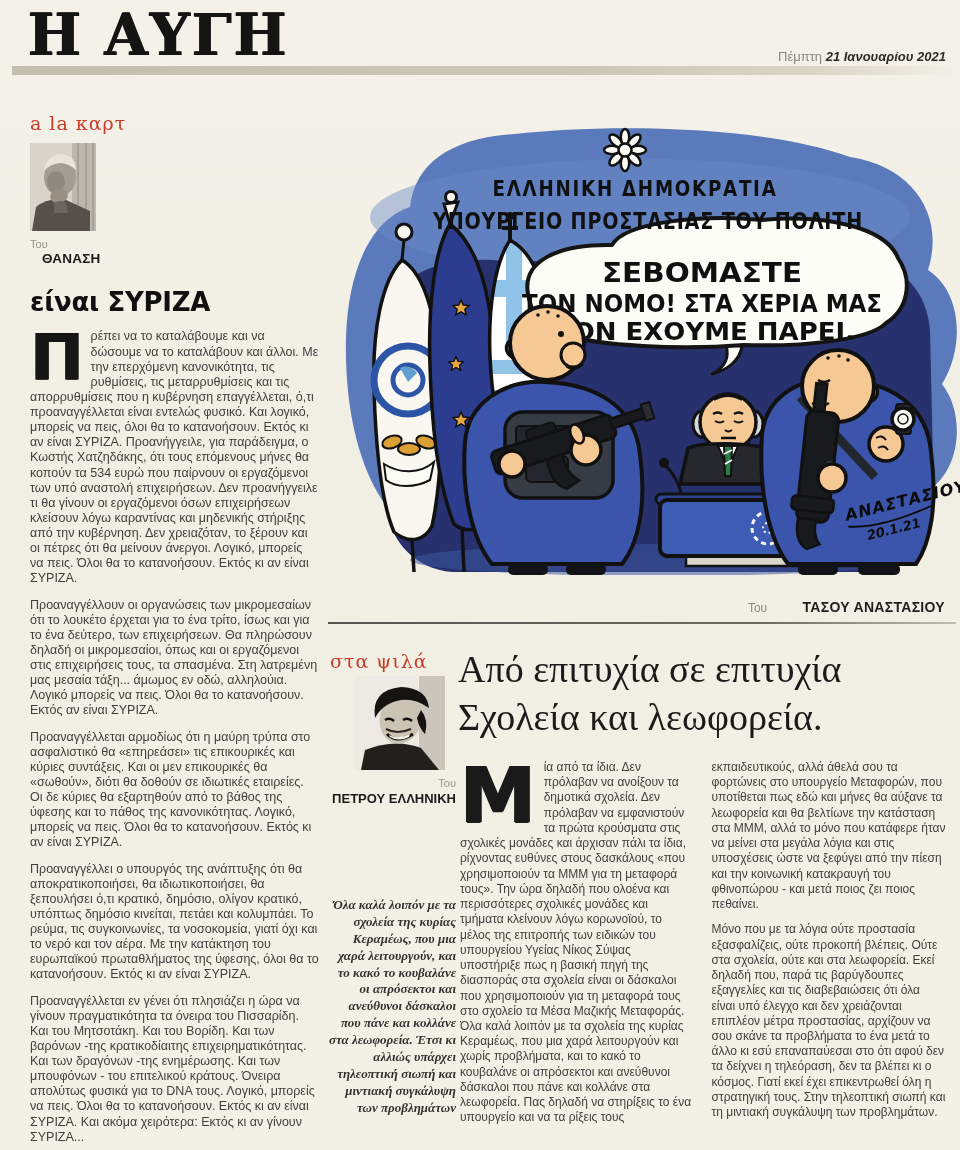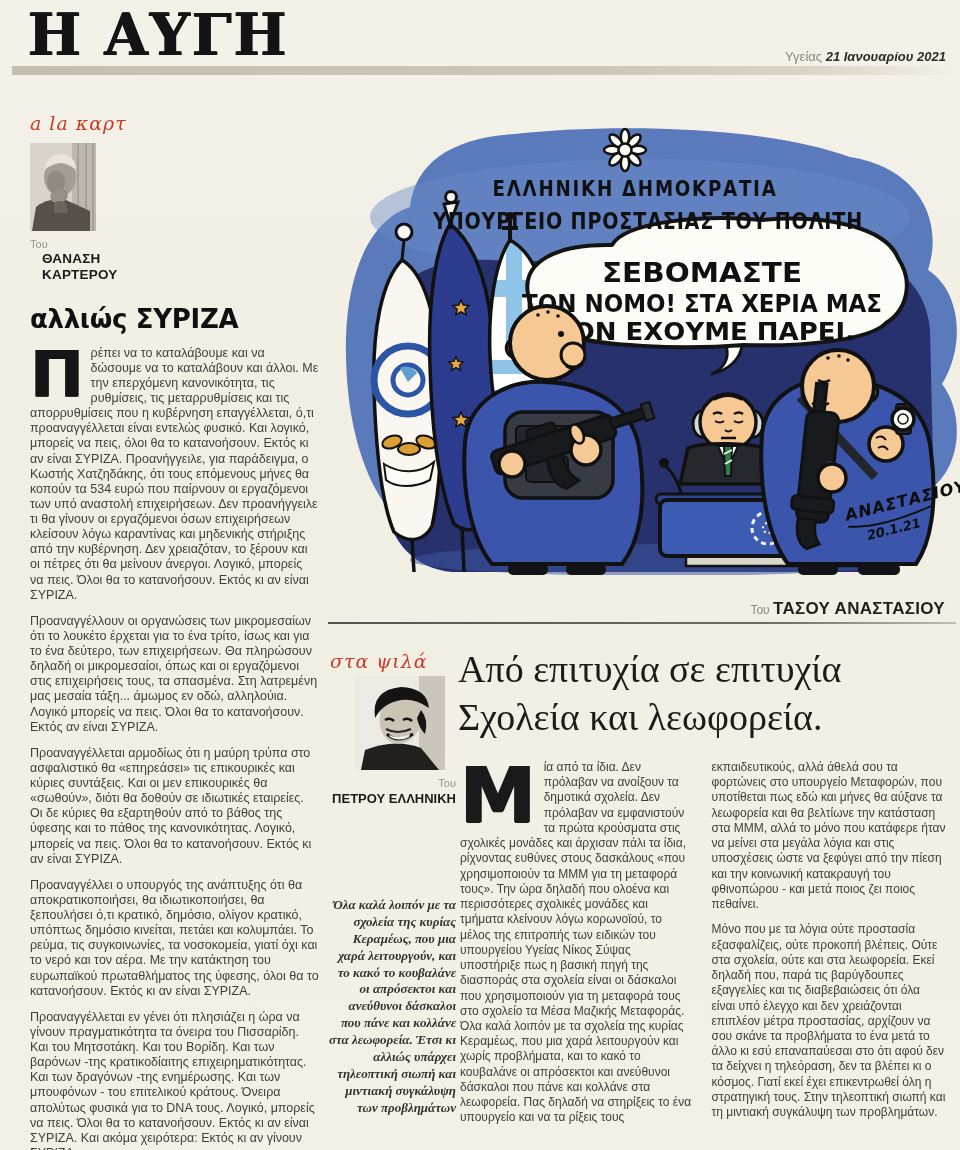--- a/index.html
+++ b/index.html
@@ -9,37 +9,37 @@
   
   .masthead-title{position:absolute;left:28px;top:0px;font-family:"DejaVu Serif",serif;
     font-weight:bold;font-size:56px;letter-spacing:2px;color:#141414;
     text-shadow:0.7px 0 #141414,-0.7px 0 #141414;transform:scaleY(1.04);transform-origin:left top;}
   .masthead-date{position:absolute;top:49px;right:14px;font-size:13px;color:#8a877d;}
   .masthead-date b{color:#2e2c28;font-style:italic;}
   .rule-bar{position:absolute;left:12px;top:66px;width:944px;height:9px;
     background:linear-gradient(90deg,#c3bfb0 0%,#cbc7b9 62%,#d9d5c7 85%,rgba(221,217,203,0) 100%);}
   
   .left-col{position:absolute;left:30px;top:112px;width:289px;}
-  .kicker{font-family:"DejaVu Serif",serif;font-style:italic;font-size:19px;
+  .kicker{font-family:"DejaVu Serif",serif;font-size:19px;
     letter-spacing:1px;color:#c93b27;}
   .photo1{margin-top:9px;width:66px;height:88px;display:block;}
   .byline{margin-top:7px;line-height:1.2;}
   .byline .pre{font-size:11px;color:#97948a;}
   .byline .nm{font-size:13.5px;font-weight:bold;color:#1b1b1a;letter-spacing:0.2px;margin-left:12px;}
   .headline-l{margin-top:21px;font-size:26px;line-height:1.08;font-weight:bold;
     color:#101010;letter-spacing:-0.3px;font-family:"DejaVu Sans","Liberation Sans",sans-serif;}
   .body-l{margin-top:13px;font-size:12.5px;line-height:1.21;color:#403f3c;}
   .body-l p{margin:0 0 11px 0;}
   .dropcap{float:left;font-family:"DejaVu Sans",sans-serif;font-weight:bold;
     font-size:64px;line-height:0.8;margin:4px 7px 2px 0;color:#161616;
     text-shadow:1px 0 #161616,-0.5px 0 #161616;}
   
   .cartoon{position:absolute;left:330px;top:112px;width:630px;height:463px;}
   .cartoon-credit{position:absolute;top:599px;right:15px;font-size:12px;color:#8b887e;}
-  .cartoon-credit b{font-size:17px;color:#1f1f1e;letter-spacing:0.3px;}
+  .cartoon-credit b{font-size:14px;color:#1f1f1e;letter-spacing:0.3px;margin-left:32px;}
   .separator{position:absolute;left:328px;top:622px;width:628px;height:2px;
     background:linear-gradient(90deg,#55544e 0%,#6b6a63 70%,#c0bdb2 100%);}
   .svgtxt{font-family:"DejaVu Sans",sans-serif;font-weight:bold;fill:#101010;}
   .sig{font-family:"DejaVu Sans",sans-serif;font-style:italic;font-weight:bold;fill:#0c0c0c;}
   
   .kicker2{position:absolute;left:330px;top:650px;width:126px;text-align:left;padding-right:24px;box-sizing:border-box;}
   .photo2{position:absolute;left:355px;top:676px;width:90px;height:94px;}
   .byline2{position:absolute;left:300px;top:777px;width:156px;text-align:right;line-height:1.25;}
   .byline2 .pre{font-size:11px;color:#97948a;}
   .byline2 .nm{font-size:13px;font-weight:bold;color:#1b1b1a;}
@@ -57,21 +57,21 @@
     font-size:76px;line-height:0.78;margin:6px 8px 2px 0;color:#1a1a1a;
     text-shadow:1.3px 0 #1a1a1a,-1px 0 #1a1a1a,0 1px #1a1a1a;}
 </style>
 </head>
 <body>
 
 <div class="page">
 
   <div class="masthead-title">Η ΑΥΓΗ</div>
   <div class="masthead-date">
-    <span>Υγείας</span>
+    <span>Πέμπτη</span>
     <b>21 Ιανουαρίου 2021</b>
   </div>
   <div class="rule-bar"></div>
 
   <div class="left-col">
     <div class="kicker">a la καρτ</div>
     <svg class="photo1" viewBox="0 0 66 88">
       <rect x="0" y="0" width="66" height="88" fill="#d8d4ca"></rect>
       <rect x="42" y="0" width="24" height="88" fill="#bcb8ae"></rect>
       <line x1="48" y1="0" x2="48" y2="88" stroke="#a5a197" stroke-width="2"></line>
@@ -80,24 +80,23 @@
       <path d="M 2 88 L 6 64 Q 18 54 36 57 L 60 68 L 60 88 Z" fill="#55514a"></path>
       <ellipse cx="30" cy="34" rx="16" ry="19" fill="#a39e93"></ellipse>
       <path d="M 14 28 Q 16 12 32 11 Q 46 13 46 27 Q 38 20 30 20 Q 20 21 14 28 Z" fill="#e7e4dc"></path>
       <ellipse cx="26" cy="39" rx="9" ry="11" fill="#8f8a7f"></ellipse>
       <ellipse cx="29" cy="53" rx="9" ry="7" fill="#968f83" transform="rotate(-15 29 53)"></ellipse>
       <path d="M 24 60 Q 30 56 36 60 L 38 70 L 24 70 Z" fill="#6b665d"></path>
     </svg>
     <div class="byline">
       <div class="pre">Του</div>
       <div class="nm">ΘΑΝΑΣΗ</div>
-      <div class="nm">ΚΑΡΤΕΡΟΥ</div>
     </div>
     <div class="headline-l">
-      <div>αλλιώς ΣΥΡΙΖΑ</div>
+      <div>είναι ΣΥΡΙΖΑ</div>
     </div>
     <div class="body-l">
       <p><span class="dropcap">Π</span><span>ρέπει να το καταλάβουμε και να δώσουμε να το καταλάβουν και άλλοι. Με την επερχόμενη κανονικότητα, τις ρυθμίσεις, τις μεταρρυθμίσεις και τις απορρυθμίσεις που η κυβέρνηση επαγγέλλεται, ό,τι προαναγγέλλεται είναι εντελώς φυσικό. Και λογικό, μπορείς να πεις, όλοι θα το κατανοήσουν. Εκτός κι αν είναι ΣΥΡΙΖΑ. Προανήγγειλε, για παράδειγμα, ο Κωστής Χατζηδάκης, ότι τους επόμενους μήνες θα κοπούν τα 534 ευρώ που παίρνουν οι εργαζόμενοι των υπό αναστολή επιχειρήσεων. Δεν προανήγγειλε τι θα γίνουν οι εργαζόμενοι όσων επιχειρήσεων κλείσουν λόγω καραντίνας και μηδενικής στήριξης από την κυβέρνηση. Δεν χρειαζόταν, το ξέρουν και οι πέτρες ότι θα μείνουν άνεργοι. Λογικό, μπορείς να πεις. Όλοι θα το κατανοήσουν. Εκτός κι αν είναι ΣΥΡΙΖΑ.</span></p>
       <p>Προαναγγέλλουν οι οργανώσεις των μικρομεσαίων ότι το λουκέτο έρχεται για το ένα τρίτο, ίσως και για το ένα δεύτερο, των επιχειρήσεων. Θα πληρώσουν δηλαδή οι μικρομεσαίοι, όπως και οι εργαζόμενοι στις επιχειρήσεις τους, τα σπασμένα. Στη λατρεμένη μας μεσαία τάξη... άμωμος εν οδώ, αλληλούια. Λογικό μπορείς να πεις. Όλοι θα το κατανοήσουν. Εκτός αν είναι ΣΥΡΙΖΑ.</p>
       <p>Προαναγγέλλεται αρμοδίως ότι η μαύρη τρύπα στο ασφαλιστικό θα «επηρεάσει» τις επικουρικές και κύριες συντάξεις. Και οι μεν επικουρικές θα «σωθούν», διότι θα δοθούν σε ιδιωτικές εταιρείες. Οι δε κύριες θα εξαρτηθούν από το βάθος της ύφεσης και το πάθος της κανονικότητας. Λογικό, μπορείς να πεις. Όλοι θα το κατανοήσουν. Εκτός κι αν είναι ΣΥΡΙΖΑ.</p>
       <p>Προαναγγέλλει ο υπουργός της ανάπτυξης ότι θα αποκρατικοποιήσει, θα ιδιωτικοποιήσει, θα ξεπουλήσει ό,τι κρατικό, δημόσιο, ολίγον κρατικό, υπόπτως δημόσιο κινείται, πετάει και κολυμπάει. Το ρεύμα, τις συγκοινωνίες, τα νοσοκομεία, γιατί όχι και το νερό και τον αέρα. Με την κατάκτηση του ευρωπαϊκού πρωταθλήματος της ύφεσης, όλοι θα το κατανοήσουν. Εκτός κι αν είναι ΣΥΡΙΖΑ.</p>
       <p>Προαναγγέλλεται εν γένει ότι πλησιάζει η ώρα να γίνουν πραγματικότητα τα όνειρα του Πισσαρίδη. Και του Μητσοτάκη. Και του Βορίδη. Και των βαρόνων -της κρατικοδίαιτης επιχειρηματικότητας. Και των δραγόνων -της ενημέρωσης. Και των μπουφόνων - του επιτελικού κράτους. Όνειρα απολύτως φυσικά για το DNA τους. Λογικό, μπορείς να πεις. Όλοι θα το κατανοήσουν. Εκτός κι αν είναι ΣΥΡΙΖΑ. Και ακόμα χειρότερα: Εκτός κι αν γίνουν ΣΥΡΙΖΑ...</p>
     </div>
   </div>
 

